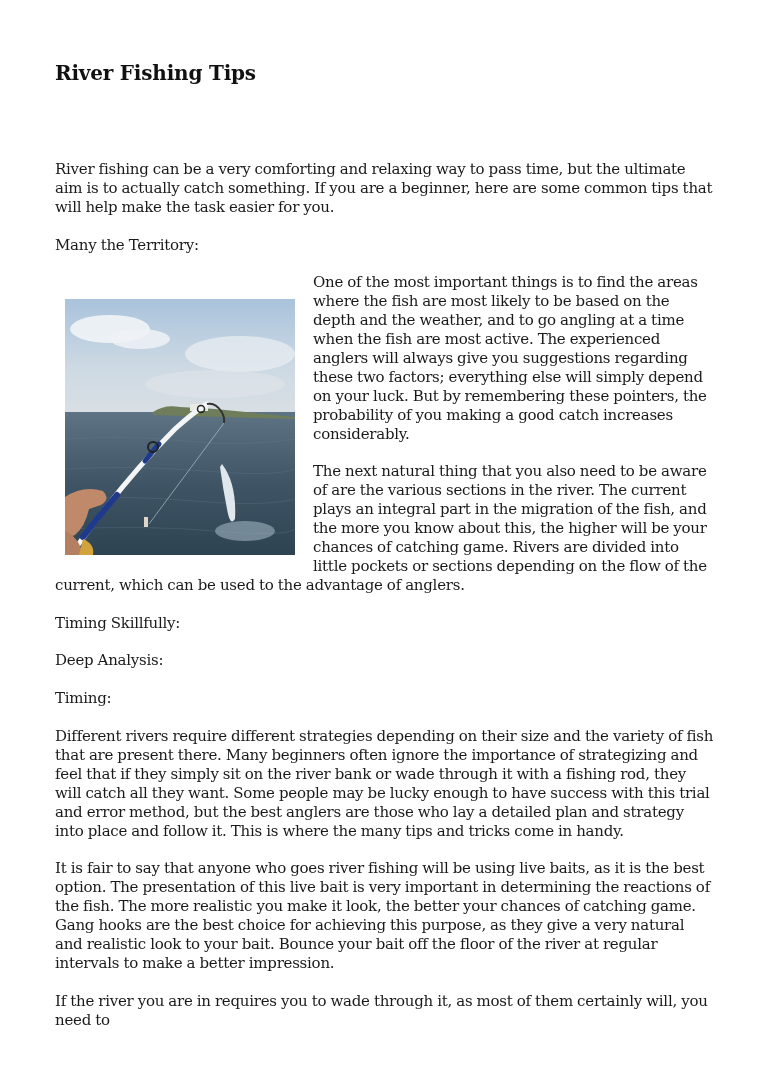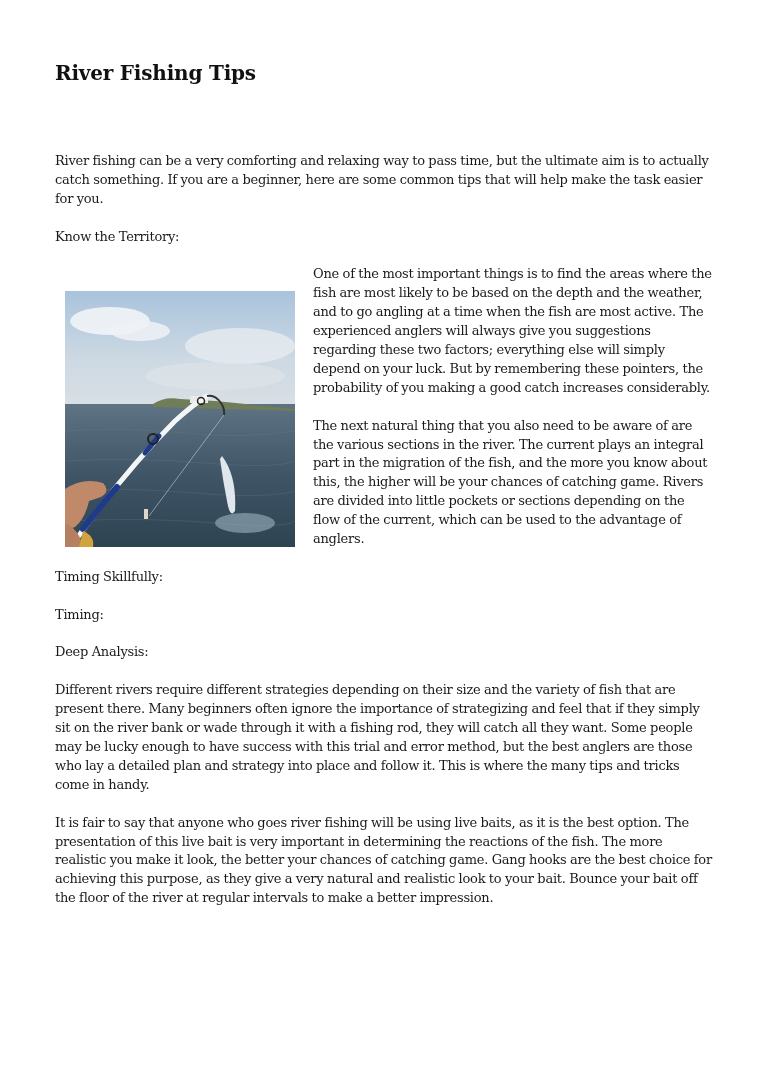--- a/index.html
+++ b/index.html
@@ -30,24 +30,24 @@
       font-weight: bold;
       font-size: 20px;
       line-height: 26px;
       letter-spacing: -0.2px;
       color: #111;
       white-space: nowrap;
       text-align: center;
     }
     .body-text {
       position: absolute;
-      top: 152px;
+      top: 160px;
       left: 0;
       width: 660px;
-      font-size: 13px;
+      font-size: 15px;
       line-height: 18.9px;
       letter-spacing: -0.25px;
       word-spacing: -0.3px;
     }
     .body-text p {
       margin: 0 0 18.9px 0;
     }
     .figure {
       float: left;
       width: 230px;
@@ -66,21 +66,21 @@
 <body>
 
 <div class="page">
 
   <h1 class="doc-title">River Fishing Tips</h1>
 
   <div class="body-text">
 
     <p>River fishing can be a very comforting and relaxing way to pass time, but the ultimate aim is to actually catch something. If you are a beginner, here are some common tips that will help make the task easier for you.</p>
 
-    <p>Know the Territory:</p>
+    <p>Many the Territory:</p>
 
     <div class="float-block">
       <div class="figure" title="Angler holding a bent fishing rod with a fish leaping out of the water">
         <svg width="230" height="256" viewBox="0 0 230 256" xmlns="http://www.w3.org/2000/svg">
           <defs>
             <linearGradient id="sky" x1="0" y1="0" x2="0" y2="1">
               <stop offset="0" stop-color="#a9c3dc"></stop>
               <stop offset="0.6" stop-color="#cdd9e3"></stop>
               <stop offset="1" stop-color="#d9dfe4"></stop>
             </linearGradient>
@@ -122,23 +122,24 @@
 
 
       <p>One of the most important things is to find the areas where the fish are most likely to be based on the depth and the weather, and to go angling at a time when the fish are most active. The experienced anglers will always give you suggestions regarding these two factors; everything else will simply depend on your luck. But by remembering these pointers, the probability of you making a good catch increases considerably.</p>
 
       <p>The next natural thing that you also need to be aware of are the various sections in the river. The current plays an integral part in the migration of the fish, and the more you know about this, the higher will be your chances of catching game. Rivers are divided into little pockets or sections depending on the flow of the current, which can be used to the advantage of anglers.</p>
     </div>
     <div class="clear"></div>
 
     <p>Timing Skillfully:</p>
 
+    <p>Deep Analysis:</p>
+
     <p>Timing:</p>
-
-    <p>Deep Analysis:</p>
 
     <p>Different rivers require different strategies depending on their size and the variety of fish that are present there. Many beginners often ignore the importance of strategizing and feel that if they simply sit on the river bank or wade through it with a fishing rod, they will catch all they want. Some people may be lucky enough to have success with this trial and error method, but the best anglers are those who lay a detailed plan and strategy into place and follow it. This is where the many tips and tricks come in handy.</p>
 
     <p>It is fair to say that anyone who goes river fishing will be using live baits, as it is the best option. The presentation of this live bait is very important in determining the reactions of the fish. The more realistic you make it look, the better your chances of catching game. Gang hooks are the best choice for achieving this purpose, as they give a very natural and realistic look to your bait. Bounce your bait off the floor of the river at regular intervals to make a better impression.</p>
 
+    <p>If the river you are in requires you to wade through it, as most of them certainly will, you need to</p>
 
   </div>
 </div>
 
 </body></html>

